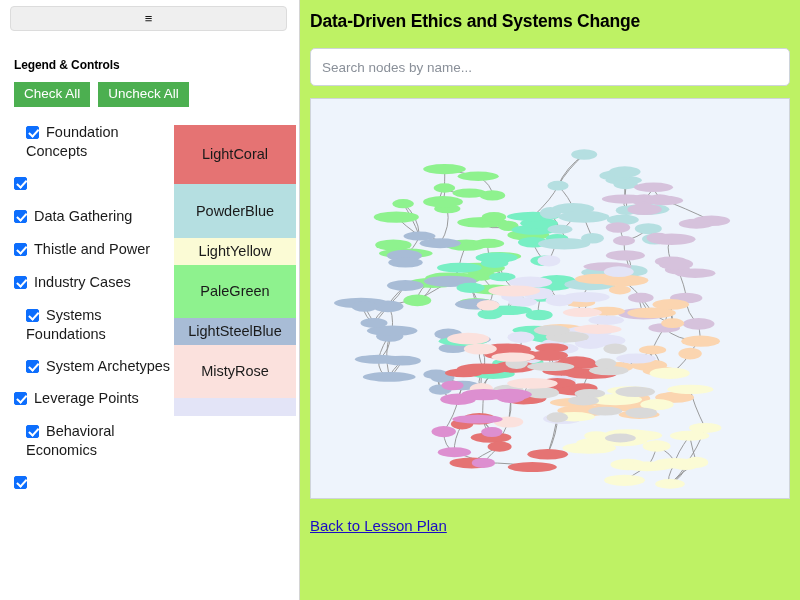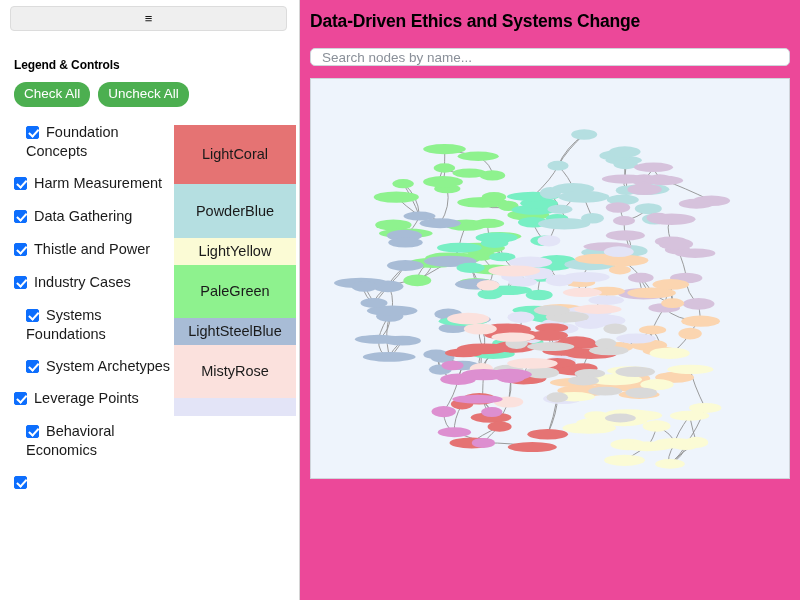--- a/index.html
+++ b/index.html
@@ -68,21 +68,21 @@
 
   .btn-row {
     margin-top: 10px;
     display: flex;
     gap: 8px;
   }
 
   .btn-green {
     background: #4caf50;
     border: none;
-    border-radius: 12px;
+    border-radius: 0;
     color: #ffffff;
     font-family: "Liberation Sans", sans-serif;
     font-size: 13.5px;
     padding: 5px 10px 6px 10px;
     cursor: pointer;
     line-height: 1;
   }
 
   .legend-body {
     position: relative;
@@ -149,36 +149,36 @@
   }
 
   
   #main {
     position: relative;
     width: 500px;
     height: 600px;
     box-sizing: border-box;
     padding: 8px 10px 0 10px;
     overflow: hidden;
-    background: #ec4899;
+    background: #bef264;
   }
 
   .page-title {
     margin: 3px 0 0 0;
     font-size: 17.5px;
     font-weight: bold;
     letter-spacing: -0.2px;
     color: #000;
   }
 
   .search-input {
     display: block;
     box-sizing: border-box;
     width: 480px;
-    height: 18px;
+    height: 38px;
     margin-top: 16px;
     padding: 0 11px;
     border: 1px solid #ced4da;
     border-radius: 5px;
     background: #ffffff;
     font-family: "Liberation Sans", sans-serif;
     font-size: 13.5px;
     color: #212529;
     outline: none;
   }
@@ -219,21 +219,21 @@
       <h2 class="legend-title">Legend &amp; Controls</h2>
 
       <div class="btn-row">
         <button class="btn-green">Check All</button>
         <button class="btn-green">Uncheck All</button>
       </div>
 
       <div class="legend-body">
         <div class="legend-labels" id="legend-labels">
             <label class="legend-item tall"><input type="checkbox" checked="" style=""><span>Foundation Concepts</span></label>
-            <label class="legend-item"><input type="checkbox" checked="" style=""><span>Harm Measurement</span></label>
+            <label class="legend-item"><input type="checkbox" checked="" style=""></label>
             <label class="legend-item"><input type="checkbox" checked="" style=""><span>Data Gathering</span></label>
             <label class="legend-item"><input type="checkbox" checked="" style=""><span>Thistle and Power</span></label>
             <label class="legend-item"><input type="checkbox" checked="" style=""><span>Industry Cases</span></label>
             <label class="legend-item tall"><input type="checkbox" checked="" style=""><span>Systems Foundations</span></label>
             <label class="legend-item tall"><input type="checkbox" checked="" style=""><span>System Archetypes</span></label>
             <label class="legend-item"><input type="checkbox" checked="" style=""><span>Leverage Points</span></label>
             <label class="legend-item tall"><input type="checkbox" checked="" style=""><span>Behavioral Economics</span></label>
             <label class="legend-item"><input type="checkbox" checked="" style=""></label>
           </div>
         <div class="swatch-col" id="swatch-col">
@@ -907,15 +907,16 @@
             <ellipse cx="172.4" cy="363.9" rx="11.7" ry="5.0" fill="#dd8fd0"></ellipse>
             <ellipse cx="180.8" cy="333.1" rx="10.7" ry="5.0" fill="#dd8fd0"></ellipse>
             <ellipse cx="198.7" cy="295.6" rx="22.1" ry="5.9" fill="#dd8fd0"></ellipse>
             <ellipse cx="143.4" cy="353.3" rx="16.6" ry="5.0" fill="#dd8fd0"></ellipse>
             <ellipse cx="132.7" cy="332.6" rx="12.2" ry="5.6" fill="#dd8fd0"></ellipse>
             <ellipse cx="172.7" cy="295.6" rx="22.4" ry="5.7" fill="#dd8fd0"></ellipse>
           </g>
         </svg>
     </div>
 
+    <a class="back-link">Back to Lesson Plan</a>
 
   </main>
 </div>
 
 </body></html>

